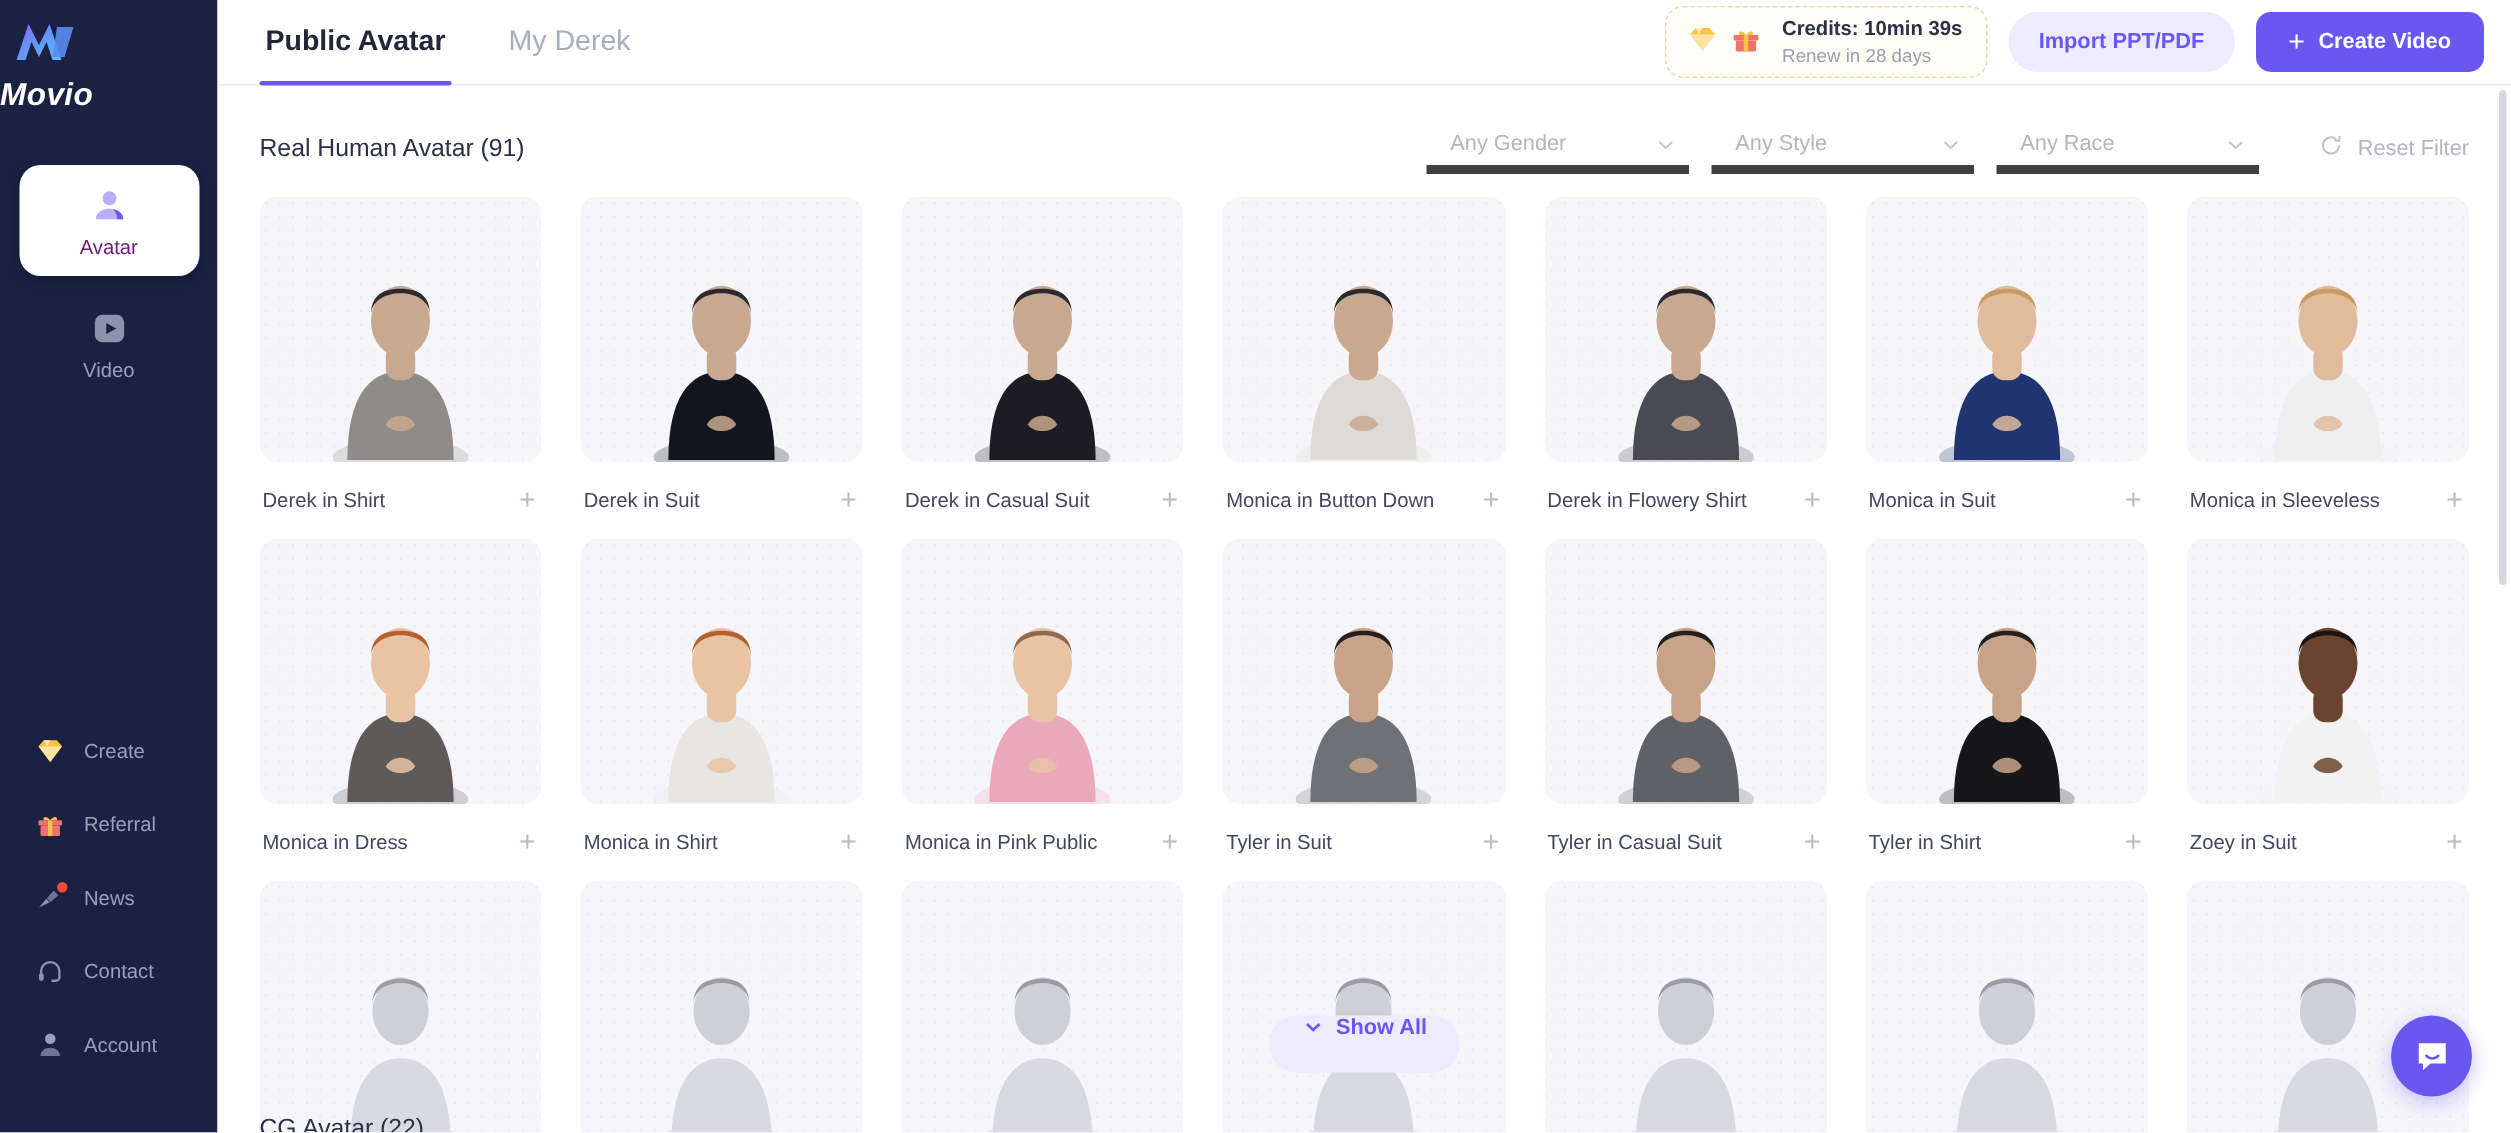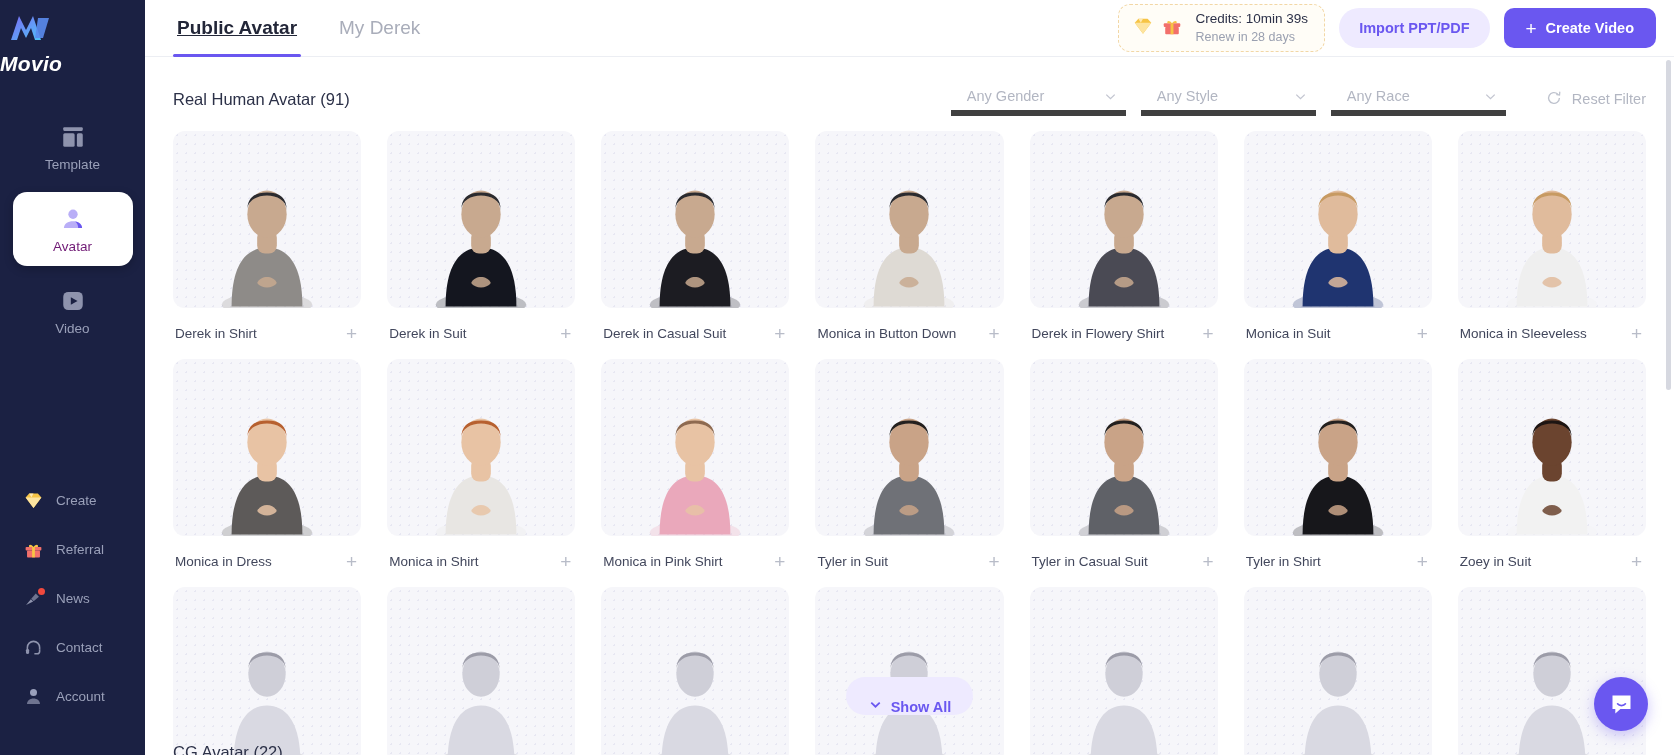--- a/index.html
+++ b/index.html
@@ -54,35 +54,35 @@
 
   .topbar {
     height: 57px; display: flex; align-items: center;
     border-bottom: 1px solid #eceef3; padding: 0 18px 0 28px; position: relative;
   }
   .tabs { display: flex; align-items: flex-end; height: 57px; gap: 34px; padding-left: 0px;}
   .tab {
     height: 57px; display: flex; align-items: center; cursor: pointer;
     font-size: 19px; color: #a9adba; position: relative; padding: 0 4px;
   }
-  .tab.active { color: #222638; font-weight: 700; text-decoration: underline; }
+  .tab.active { color: #222638; font-weight: 700; }
   .tab.active::after {
     content: ""; position: absolute; left: 0; right: 0; bottom: 0;
     height: 3px; background: #6a57f0; border-radius: 2px;
   }
   .top-right { margin-left: auto; display: flex; align-items: center; gap: 14px; }
 
   .credits {
     display: flex; align-items: center; gap: 9px;
     border: 1px dashed #f2d7a6; border-radius: 12px;
     background: #fffdf7; padding: 7px 16px 7px 13px; height: 48px;
   }
   .credits-icons { display: flex; align-items: center; gap: 7px; }
   .credits-text { display: flex; flex-direction: column; justify-content: center; margin-left: 4px;}
-  .credits-line1 { font-size: 13.5px; font-weight: 400; color: #2c3148; line-height: 1.35; }
+  .credits-line1 { font-size: 13.5px; font-weight: 700; color: #2c3148; line-height: 1.35; }
   .credits-line2 { font-size: 12.5px; color: #9aa0b0; line-height: 1.35; }
 
   .btn-import {
     background: #eeeaff; color: #6a57f0; border: none; border-radius: 20px;
     height: 40px; padding: 0 20px; font-size: 14.5px; font-weight: 700; cursor: pointer;
     font-family: "Liberation Sans", sans-serif;
   }
   .btn-create {
     background: #6a57f0; color: #fff; border: none; border-radius: 10px;
     height: 40px; padding: 0 22px; font-size: 14.5px; font-weight: 700; cursor: pointer;
@@ -137,21 +137,21 @@
   .figure { position: absolute; bottom: 0; left: 50%; transform: translateX(-50%); }
 
   .show-all-wrap {
     position: absolute; left: 0; right: 0; top: 620px;
     display: flex; justify-content: center; pointer-events: none;
   }
   .show-all {
     pointer-events: auto;
     background: #eeeaff; color: #6a57f0; border: none; border-radius: 19px;
     height: 38px; padding: 0 22px; font-size: 14.5px; font-weight: 700; cursor: pointer;
-    display: flex; align-items: flex-end; gap: 8px;
+    display: flex; align-items: flex-start; gap: 8px;
     font-family: "Liberation Sans", sans-serif;
   }
   .bottom-title {
     position: absolute; left: 28px; top: 686px;
     font-size: 16.5px; color: #2c3148;
   }
 
   .scrollbar {
     position: absolute; right: 3px; top: 60px; width: 5px; height: 330px;
     background: #d6d8e0; border-radius: 3px; cursor: pointer;
@@ -179,30 +179,20 @@
             </linearGradient>
           </defs>
           <path d="M6 30 L14 6 L21 20 L28 6 L36 30 L30 30 L26 18 L21 28 L16 18 L12 30 Z" fill="url(#lg1)"></path>
           <path d="M33 8 L44 8 L38 28 L30 28 Z" fill="#5b8cf0" opacity=".9"></path>
         </svg>
       </span>
       <span class="logo-text">Movio</span>
     </div>
 
     <nav class="nav-top">
-      <div class="nav-item">
-        <span class="nav-icon">
-          <svg viewBox="0 0 24 24" width="26" height="26" fill="#8e93ad">
-            <rect x="3" y="3" width="18" height="3.4" rx="1"></rect>
-            <rect x="3" y="8.6" width="10.5" height="12.4" rx="1.4"></rect>
-            <rect x="15.6" y="8.6" width="5.4" height="12.4" rx="1.4"></rect>
-          </svg>
-        </span>
-        <span class="nav-label">Template</span>
-      </div>
 
       <div class="nav-item active">
         <span class="nav-icon">
           <svg viewBox="0 0 24 24" width="26" height="26">
             <circle cx="12" cy="7.6" r="4.3" fill="#b9aef7"></circle>
             <path d="M14.5 3.8a4.3 4.3 0 0 1 0 7.6 4.3 4.3 0 0 0 0-7.6Z" fill="#6a57f0"></path>
             <path d="M3.6 20.4c0-4 3.8-6.4 8.4-6.4s8.4 2.4 8.4 6.4Z" fill="#b9aef7"></path>
             <path d="M14 14.3c3.8.6 6.4 2.9 6.4 6.1h-3.6c0-2.6-1-4.7-2.8-6.1Z" fill="#6a57f0"></path>
           </svg>
         </span>
@@ -531,21 +521,21 @@
       <svg class="figure" viewBox="0 0 120 170" width="118" height="170">
         <ellipse cx="60" cy="168" rx="46" ry="12" fill="#eaa8bb" opacity=".25"></ellipse>
         <path d="M24 170 C24 128 38 110 60 110 C82 110 96 128 96 170 Z" fill="#eaa8bb"></path>
         <rect x="50" y="92" width="20" height="24" rx="8" fill="#e8c3a4"></rect>
         <ellipse cx="60" cy="76" rx="20" ry="24" fill="#e8c3a4"></ellipse>
         <path d="M40 72 C40 52 80 52 80 72 C80 60 74 54 60 54 C46 54 40 60 40 72 Z" fill="#8e6a50"></path>
         <path d="M50 146 C54 138 66 138 70 146 C66 152 54 152 50 146 Z" fill="#e8c3a4" opacity=".85"></path>
       </svg>
       </div>
       <div class="card-foot">
-        <span class="card-label">Monica in Pink Shirt</span>
+        <span class="card-label">Monica in Pink Public</span>
         <span class="add-btn">+</span>
       </div>
           </div>
           <div class="card">
       <div class="thumb" style="background-color:#f6f6fa">
 
       <svg class="figure" viewBox="0 0 120 170" width="118" height="170">
         <ellipse cx="60" cy="168" rx="46" ry="12" fill="#6f7177" opacity=".25"></ellipse>
         <path d="M24 170 C24 128 38 110 60 110 C82 110 96 128 96 170 Z" fill="#6f7177"></path>
         <rect x="50" y="92" width="20" height="24" rx="8" fill="#c9a387"></rect>

